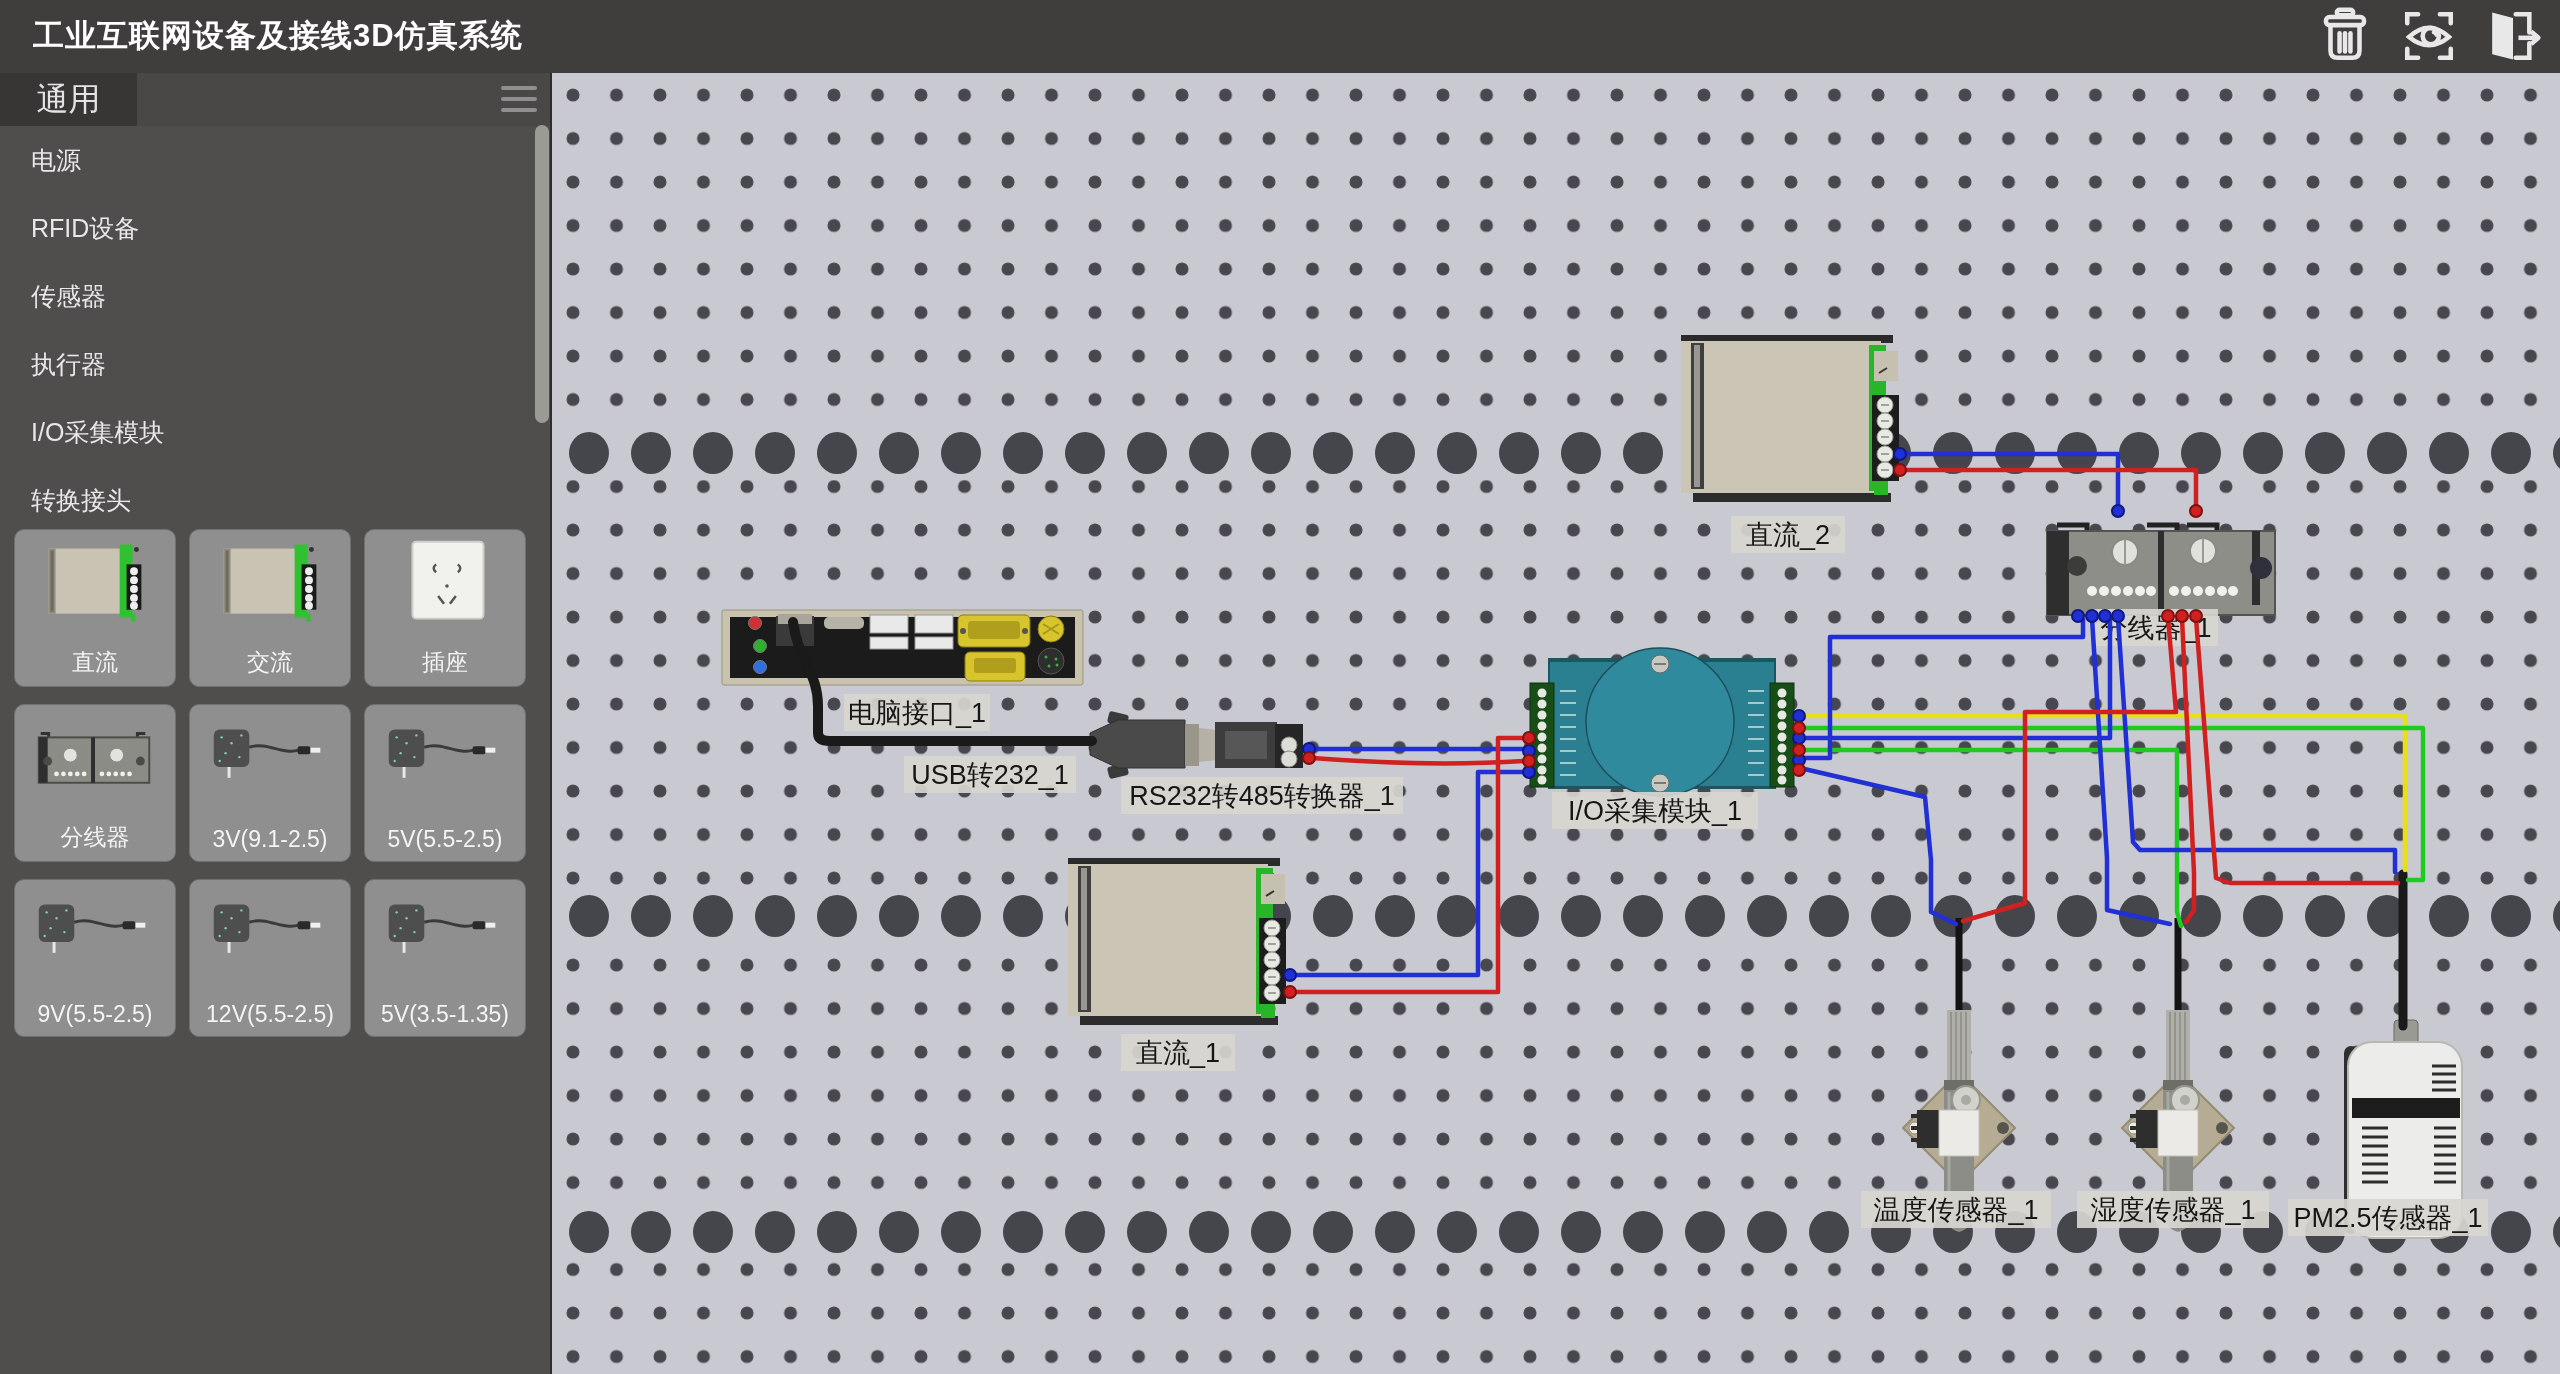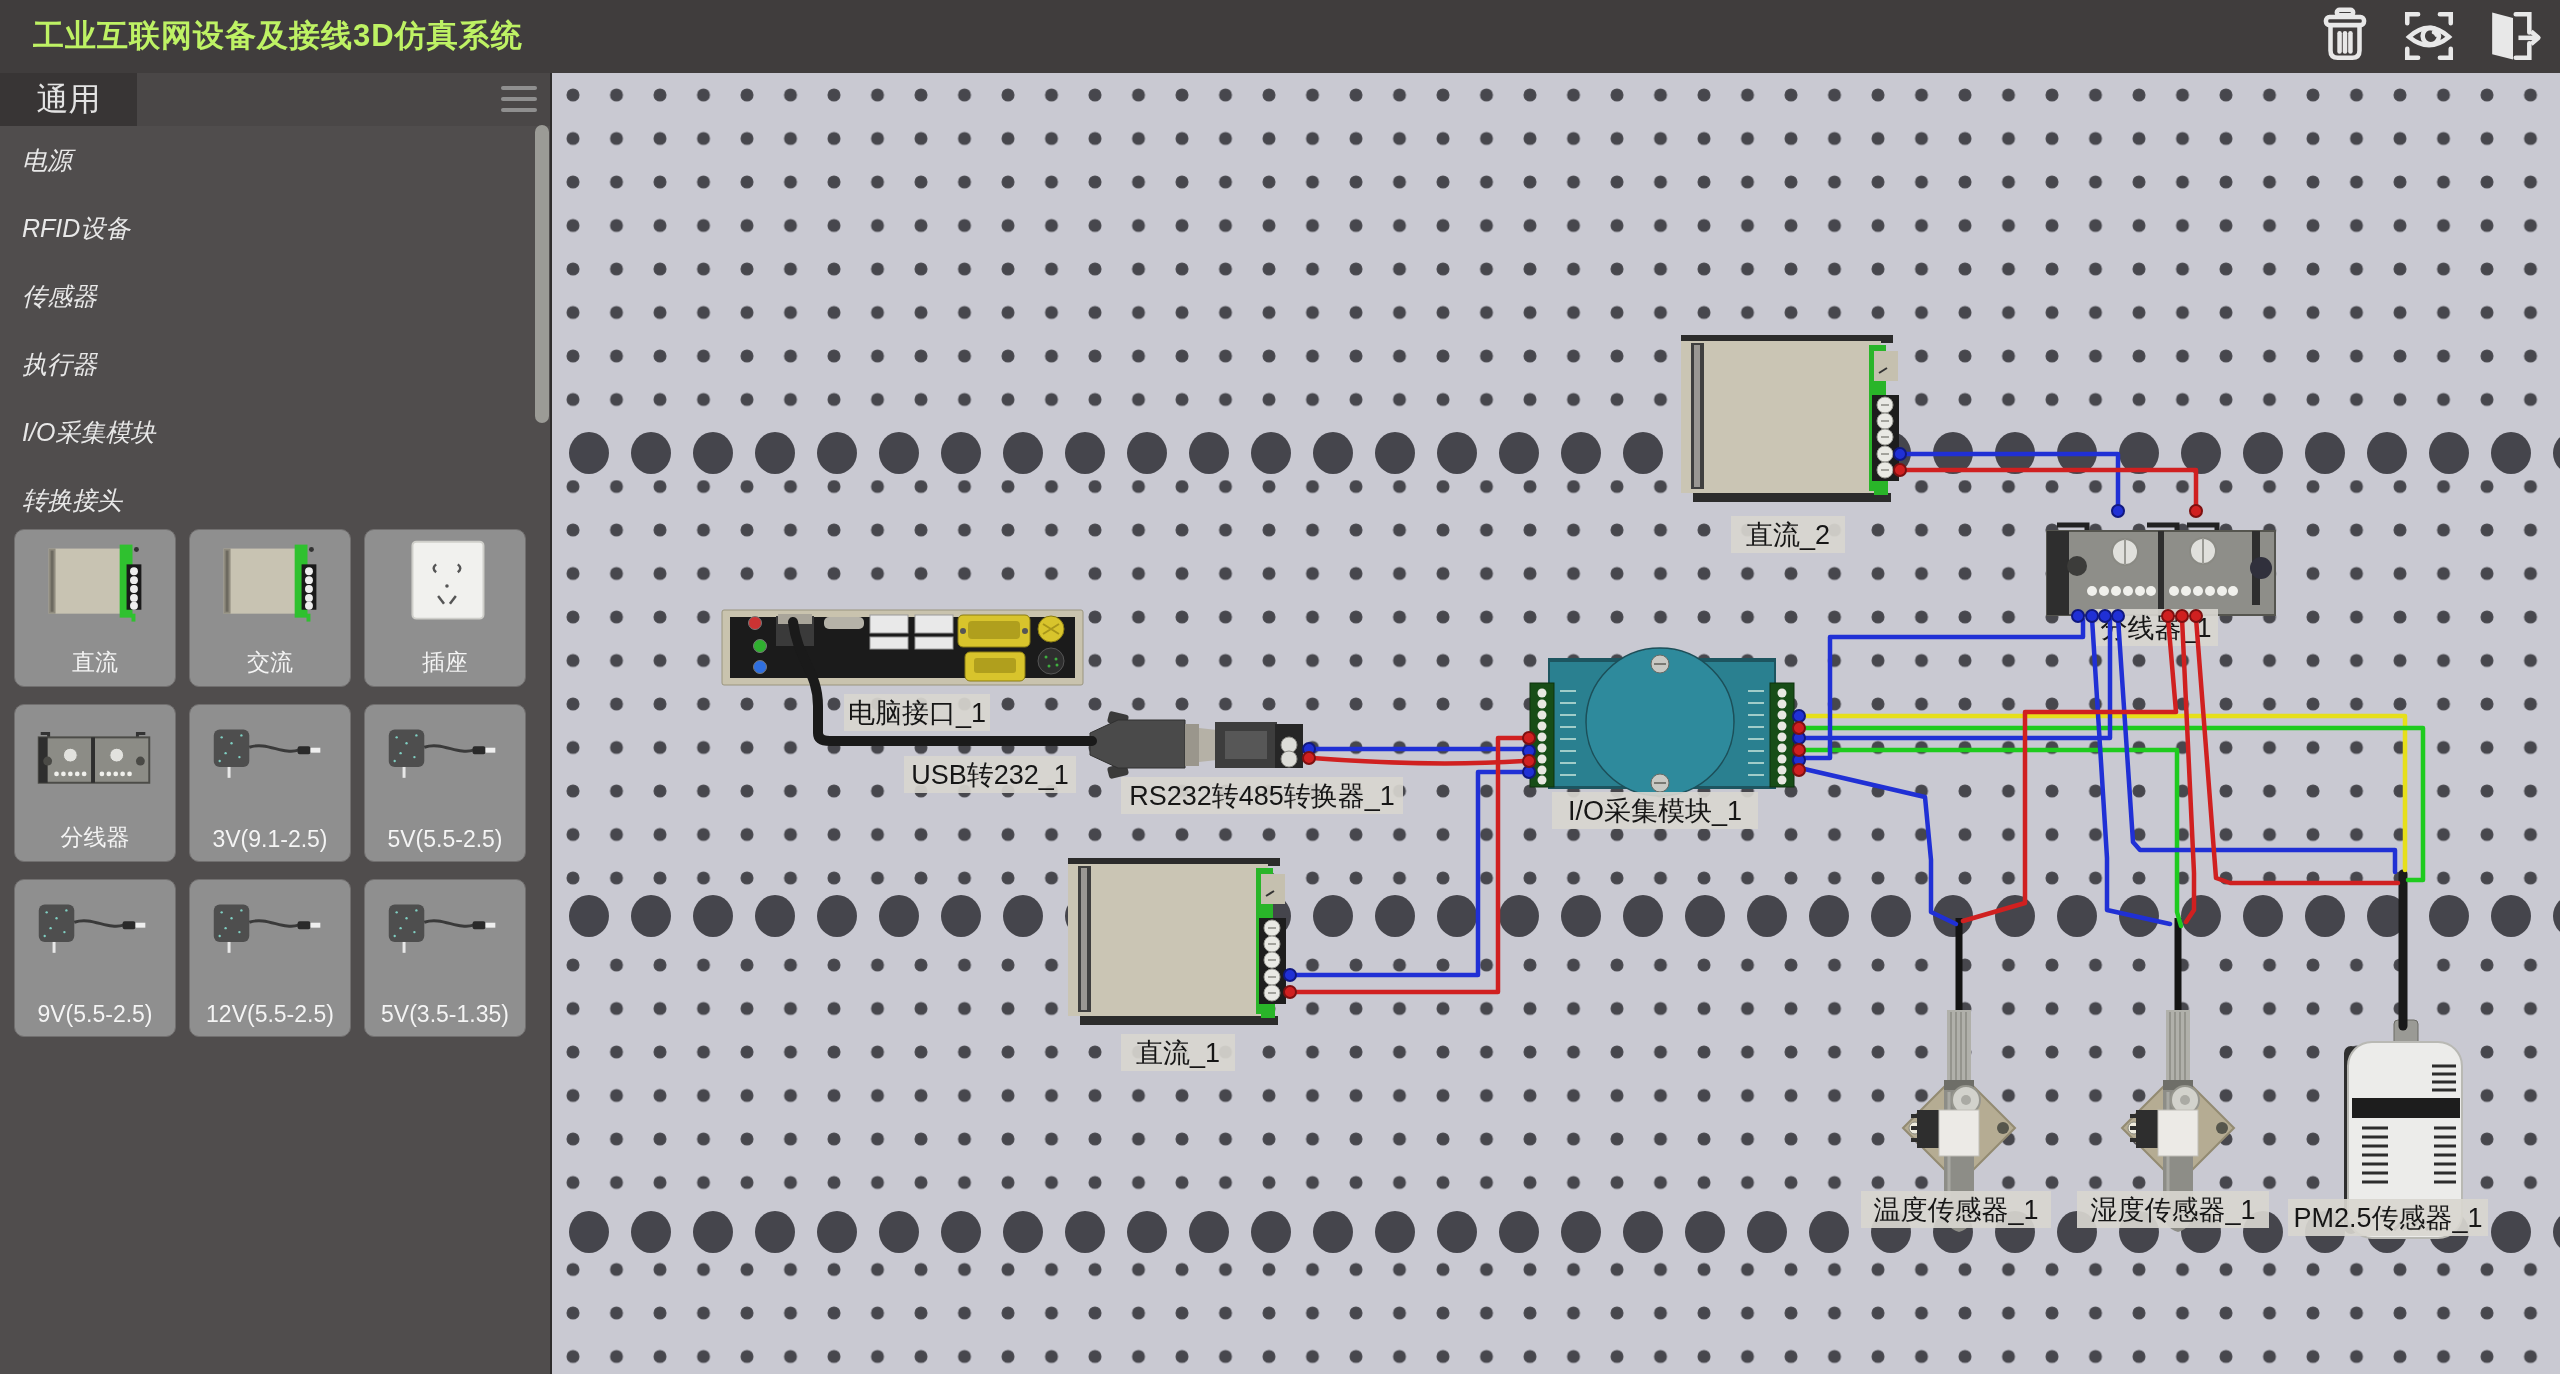--- a/index.html
+++ b/index.html
@@ -1,31 +1,31 @@
 <!DOCTYPE html>
 <html><head>
 <meta charset="utf-8">
 <style>
   html,body{margin:0;padding:0;background:#2a2a2a;}
   #app{position:relative;width:2560px;height:1374px;overflow:hidden;
        font-family:"Liberation Sans","DejaVu Sans",sans-serif;background:#c9c9d2;}
   
   #topbar{position:absolute;left:0;top:0;width:2560px;height:73px;background:#403d3d;z-index:30;}
-  #title{position:absolute;left:33px;top:15px;color:#bef264;font-size:31px;font-weight:bold;letter-spacing:1px;white-space:nowrap;}
+  #title{position:absolute;left:33px;top:15px;color:#ffffff;font-size:31px;font-weight:bold;letter-spacing:1px;white-space:nowrap;}
   #topbar-icons{position:absolute;right:16px;top:5px;display:flex;gap:22px;}
   .tool-btn{width:62px;height:62px;display:flex;align-items:center;justify-content:center;cursor:pointer;}
   .tool-btn svg{width:58px;height:58px;}
   
   #sidebar{position:absolute;left:0;top:73px;width:552px;height:1301px;background:#504d4d;z-index:20;border-right:2px solid #2e2c2c;box-sizing:border-box;}
   #tabrow{position:absolute;left:0;top:0;width:100%;height:53px;background:#4a4747;}
   #tab-common{position:absolute;left:0;top:0;width:137px;height:53px;background:#383535;color:#e3e3e3;
        font-size:32px;display:flex;align-items:center;justify-content:center;}
   #hamburger{position:absolute;left:501px;top:13px;width:36px;height:28px;cursor:pointer;}
   #hamburger div{height:4px;background:#8f8f8f;margin-bottom:7px;border-radius:2px;}
-  #menu{position:absolute;left:0;top:53px;width:100%;font-style:italic;}
+  #menu{position:absolute;left:9px;top:53px;width:100%;}
   .menu-item{height:68px;line-height:68px;padding-left:22px;color:#e8e8e8;font-size:25px;cursor:pointer;}
   #scrollbar{position:absolute;left:535px;top:52px;width:14px;height:298px;background:#9b9b96;border-radius:7px;}
   #tiles{position:absolute;left:14px;top:456px;display:grid;grid-template-columns:repeat(3,162px);grid-auto-rows:163px;gap:12px 13px;}
   .tile{position:relative;width:162px;height:158px;background:#8f8f8f;border:1px solid #716f6f;border-radius:10px;box-sizing:border-box;cursor:pointer;}
   .tile svg{position:absolute;left:6px;top:8px;width:148px;height:104px;}
   .tile .cap{position:absolute;left:0;right:0;bottom:8px;text-align:center;color:#f4f4f4;font-size:23px;white-space:nowrap;}
   
   #canvas{position:absolute;left:552px;top:73px;width:2008px;height:1301px;background:#f9a8d4;}
   #board{position:absolute;left:0;top:0;}
   .devlabel-bg{fill:#d8d6cf;opacity:.92;}

